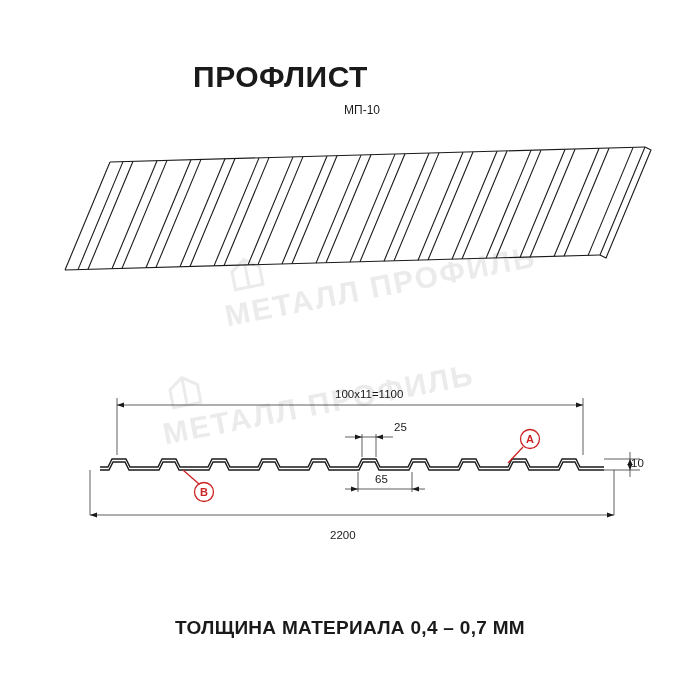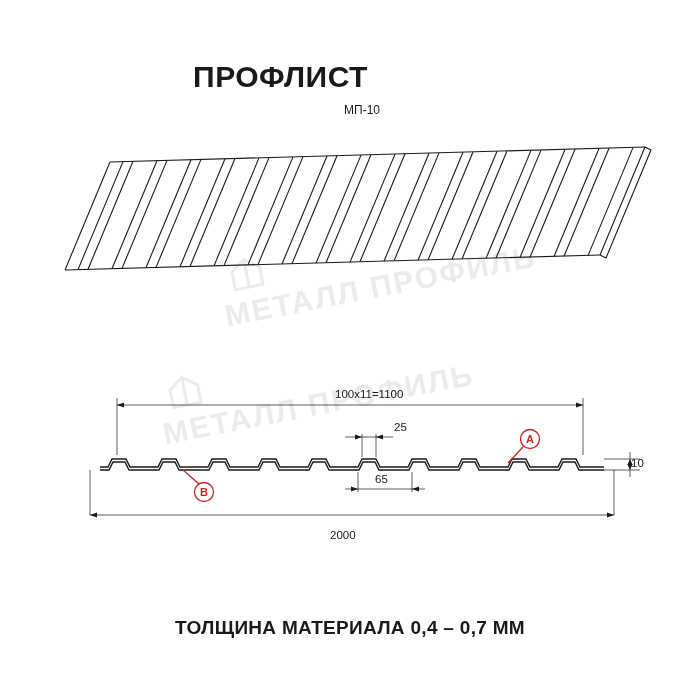--- a/index.html
+++ b/index.html
@@ -224,21 +224,21 @@
       <path d="M183 470 L199 484"></path>
     </g>
     <circle cx="530" cy="439" r="9.5" stroke="#cc2222" stroke-width="1.3" fill="#ffffff"></circle>
     <circle cx="204" cy="492" r="9.5" stroke="#cc2222" stroke-width="1.3" fill="#ffffff"></circle>
   </svg>
 
   <div class="title">ПРОФЛИСТ</div>
   <div class="subtitle">МП-10</div>
 
   <div class="dim-text" style="top:388px; left:317px;margin-left:18px;">100х11=1100</div>
-  <div class="dim-text" style="top:529px; left:330px;">2000</div>
+  <div class="dim-text" style="top:529px; left:330px;">2200</div>
   <div class="dim-text" style="top:421px; left:394px;">25</div>
   <div class="dim-text" style="top:473px; left:375px;">65</div>
   <div class="dim-text" style="top:457px; left:631px;text-align:center;">10</div>
 
   <div class="callout-label" style="top:433px; left:520px;">A</div>
   <div class="callout-label" style="top:486px; left:194px;">B</div>
 
   <div class="footer-note">ТОЛЩИНА МАТЕРИАЛА 0,4 – 0,7 ММ</div>
 
 </div>

